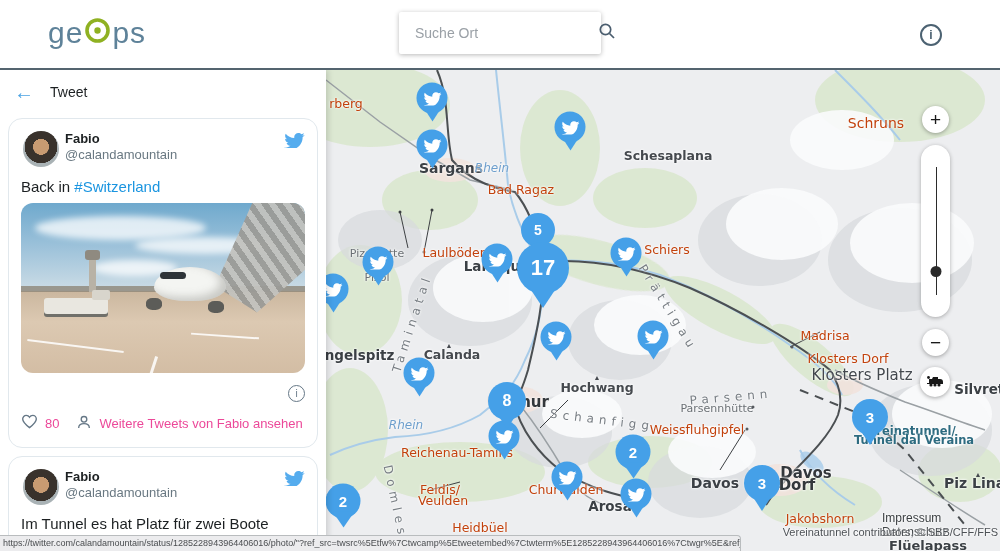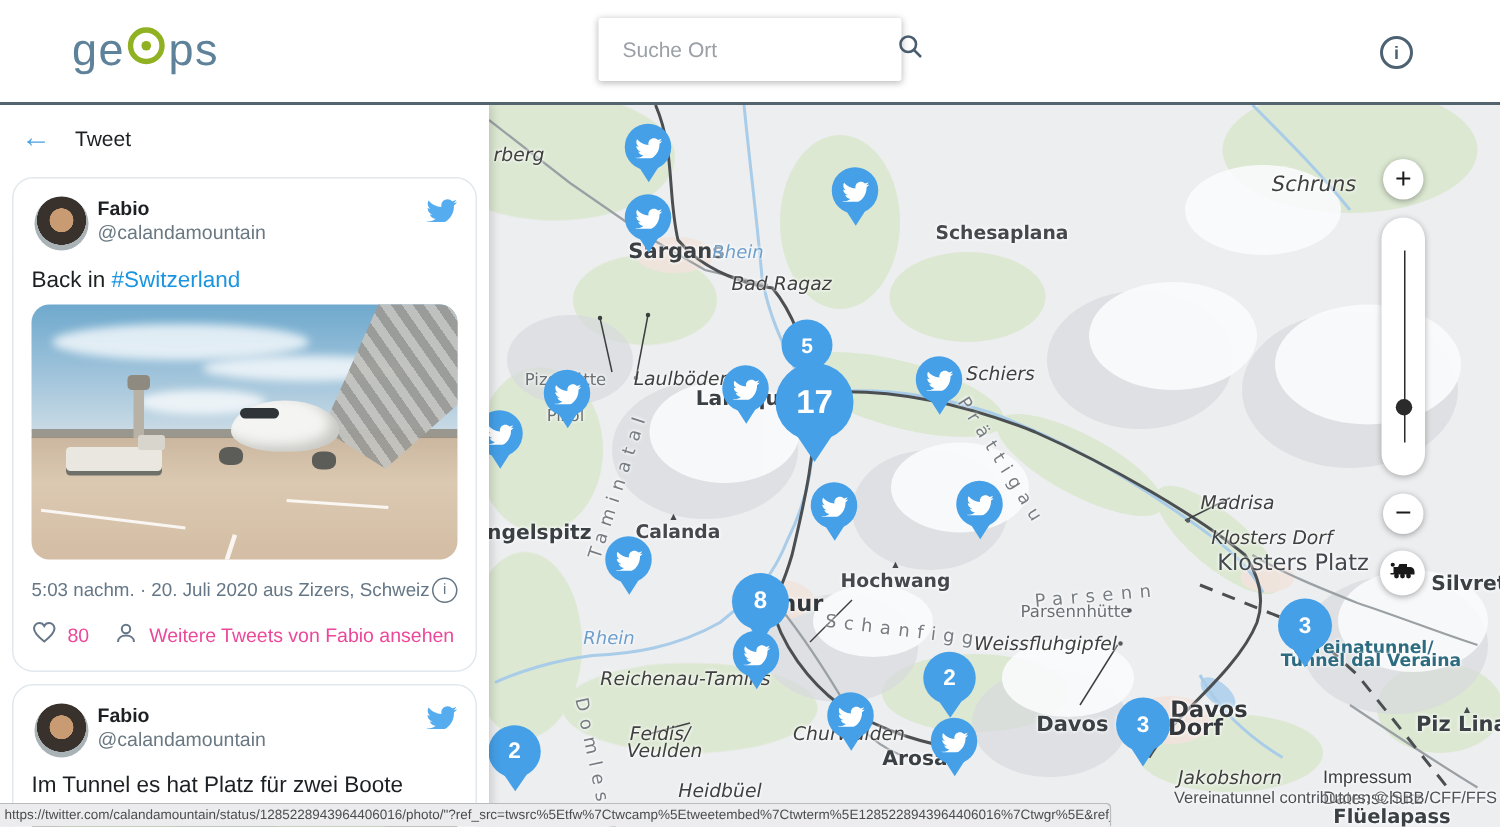--- a/index.html
+++ b/index.html
@@ -20,21 +20,21 @@
   #search-ico{margin-right:12px;}
   #info-ico{position:absolute;left:920px;top:24px;width:18px;height:18px;border:2px solid #4c6272;
             border-radius:50%;color:#4c6272;font-size:12px;font-weight:bold;text-align:center;line-height:18px;}
 
   
   #map{position:absolute;left:0;top:70px;width:1000px;height:481px;overflow:hidden;background:#edeef0;}
   #map svg.terrain{position:absolute;left:0;top:0;}
   .mlabel{position:absolute;white-space:nowrap;font-family:"DejaVu Sans",sans-serif;
           text-shadow:0 0 2px #fff,0 0 3px #fff;color:#5d6268;}
   .town{font-size:11px;color:#6a6f74;}
-  .town2{font-size:12.5px;color:#404040;font-style:italic;}
+  .town2{font-size:12.5px;color:#c2410c;}
   .bold{font-size:13.5px;font-weight:bold;color:#3b4045;}
   .big{font-size:15px;color:#43484e;}
   .bigbold{font-size:15px;font-weight:bold;color:#33373b;}
   .water{font-size:12px;font-style:italic;color:#6d9ecc;}
   .region{font-size:12px;color:#777d83;letter-spacing:5px;}
   .tunnel{font-size:11.5px;font-weight:bold;color:#2d6b80;}
   .peak{font-size:12.5px;font-weight:bold;color:#45494e;}
   .tri{position:absolute;font-size:7px;color:#45494e;transform:translate(-50%,-50%);}
   .dot{position:absolute;width:3px;height:3px;background:#55595e;border-radius:50%;transform:translate(-50%,-50%);}
 
@@ -468,21 +468,20 @@
         <div class="cockpit"></div>
         <div class="engine" style="left:44%;top:56%"></div>
         <div class="engine" style="left:66%;top:58%"></div>
         <div class="tug"></div>
         <div class="mark" style="left:2%;top:84%;width:34%;height:2px;transform:rotate(7deg)"></div>
         <div class="mark" style="left:46%;top:90%;width:3px;height:12%;transform:rotate(18deg)"></div>
         <div class="mark" style="left:60%;top:78%;width:24%;height:2px;transform:rotate(4deg)"></div>
       </div>
 
       <div class="tmeta">
-        <span>5:03 nachm. · 20. Juli 2020 aus Zizers, Schweiz</span>
         <span class="grow"></span>
         <span class="info-i">i</span>
       </div>
       <div class="tactions">
         <span>
           <svg width="17" height="15" viewBox="0 0 24 22">
               <path fill="none" stroke="#657786" stroke-width="2" d="M12,20 C5,14.5 2,11 2,7.3 C2,4.4 4.3,2 7.2,2 C9.2,2 11,3.1 12,4.8 C13,3.1 14.8,2 16.8,2 C19.7,2 22,4.4 22,7.3 C22,11 19,14.5 12,20 Z"></path>
             </svg>
         </span>
         <span class="lk">80</span>

